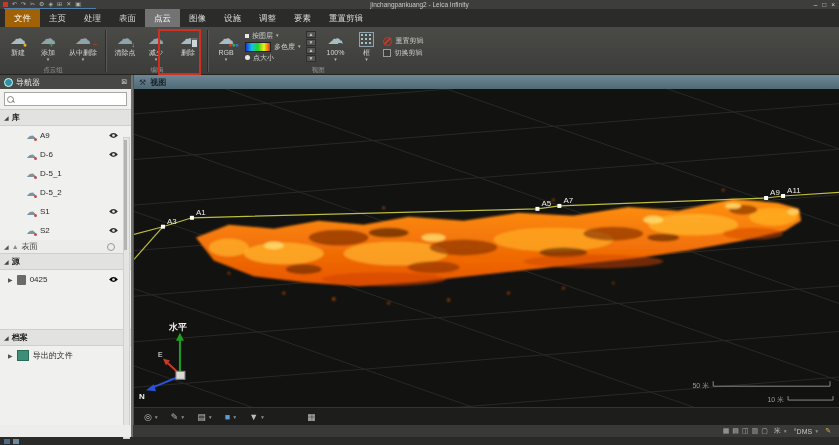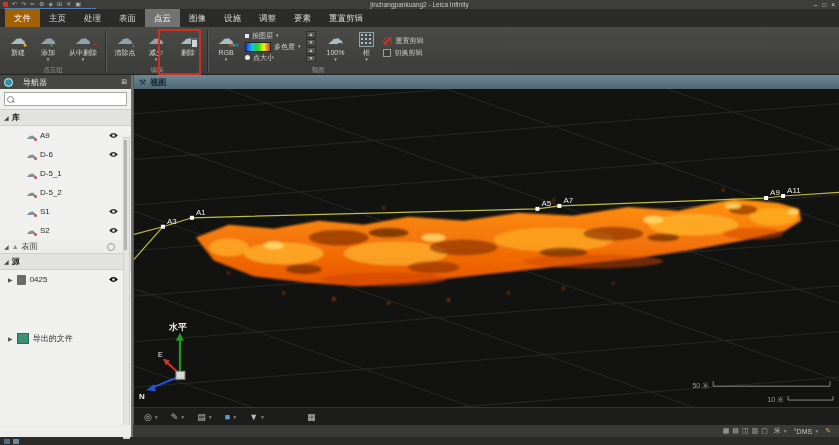--- a/index.html
+++ b/index.html
@@ -53,21 +53,21 @@
   .chbox{width:6px;height:6px;border:1px solid #9a9a98;background:#3c3c3a;display:inline-block}
   .cubeicon{width:13px;height:13px;border:1px solid #8fa3ab;display:inline-block;
             background:radial-gradient(circle,#9fc3cf 1px,transparent 1.2px);background-size:4px 4px;background-color:#4a4a48}
   .funnel{position:absolute;bottom:0;right:8px;font-size:7px;color:#3e4a50}
 
   
   .main{flex:1 1 auto;display:flex;min-height:0}
   .navigator{width:131px;flex:0 0 auto;background:#f0f0ee;display:flex;flex-direction:column;
              border-right:2px solid #717171;position:relative}
   .navheader{height:14px;background:#474745;color:#e8e8e6;font-size:8px;display:flex;align-items:center;
-             gap:10px;padding:0 4px;flex:0 0 auto}
+             gap:3px;padding:0 4px;flex:0 0 auto}
   .navico{width:7px;height:7px;border-radius:50%;background:#2e8fa6;border:1px solid #cfe;flex:0 0 auto}
   .pinic{margin-left:auto;color:#c9c9c7;font-size:7px}
   .navsearch{margin:3px 4px;height:12px;background:#fff;border:1px solid #a6a6a4;display:flex;align-items:center;padding:0 2px;gap:2px}
   .navsearch input{border:0;outline:0;flex:1;font-size:8px;height:10px;padding:0;background:transparent}
   .mag{width:5px;height:5px;border:1px solid #888;border-radius:50%;position:relative;flex:0 0 auto}
   .mag::after{content:"";position:absolute;left:4px;top:4px;width:3px;height:1px;background:#888;transform:rotate(45deg)}
   .navsec{height:15px;background:#e2e2e0;border-top:1px solid #cfcfcd;border-bottom:1px solid #cfcfcd;
           display:flex;align-items:center;gap:3px;padding:0 4px;font-size:8px;font-weight:bold;color:#222}
   .navsec .tri{font-size:6px;color:#444}
   .navrow{height:19px;display:flex;align-items:center;gap:4px;padding-left:26px;font-size:8px;color:#2a2a2a}
@@ -362,20 +362,24 @@
         <span class="eye">
             <svg width="11" height="7" viewBox="0 0 12 8">
               <path d="M1 4 Q6 -1.5 11 4 Q6 9.5 1 4Z" fill="#55555三"></path>
               <circle cx="6" cy="4" r="1.5" fill="#eee"></circle>
             </svg>
           </span>
       </div>
 
       <div style="height:40px"></div>
 
+      <div class="navsec">
+        <span class="tri">◢</span>
+        <span>档案</span>
+      </div>
       <div class="navrow shallow">
         <span class="tri" style="font-size:6px;color:#555">▶</span>
         <span class="exportic"></span>
         <span>导出的文件</span>
       </div>
 
       <div class="navscroll">
         <div class="navthumb"></div>
       </div>
     </div>

